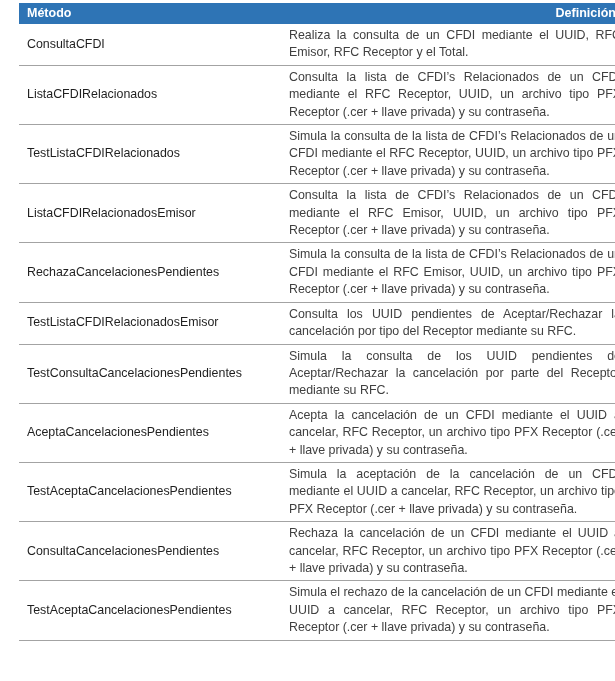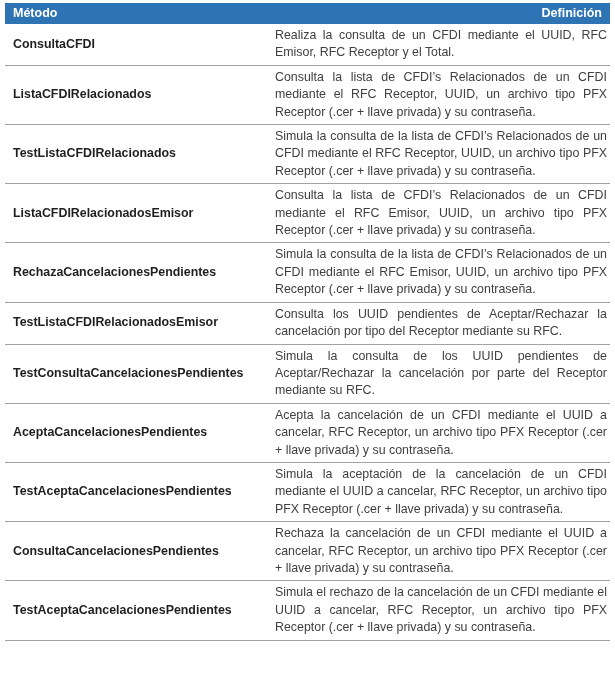--- a/index.html
+++ b/index.html
@@ -9,21 +9,21 @@
     --method-text:#1F1F1F;
     --definition-text:#404040;
   }
   *{ box-sizing:border-box; }
   html,body{ margin:0; padding:0; background:#FFFFFF; }
   body{
     width:615px; height:681px;
     font-family:"Liberation Sans", sans-serif;
     overflow:hidden;
   }
-  .page{ padding:3px 3px 0 5px; }
+  .page{ padding:3px 3px 0 19px; }
   table.methods{
     border-collapse:collapse;
     width:605px;
     table-layout:fixed;
   }
   thead th{
     background:var(--header-bg);
     color:var(--header-text);
     font-size:12.5px;
     font-weight:bold;
@@ -33,21 +33,21 @@
   }
   thead th.def-col{ padding-left:6px;text-align:right; }
   tbody td{
     border-bottom:1px solid var(--divider);
     vertical-align:middle;
     font-size:12.4px;
     line-height:17.4px;
     padding:3px 8px;
   }
   td.method-cell{
-    font-weight:bold;
+    font-weight:normal;
     color:var(--method-text);
     white-space:nowrap;
     overflow:hidden;
   }
   td.definition-cell{
     color:var(--definition-text);
     text-align:justify;
     padding-left:6px;
     padding-right:3px;
   }

